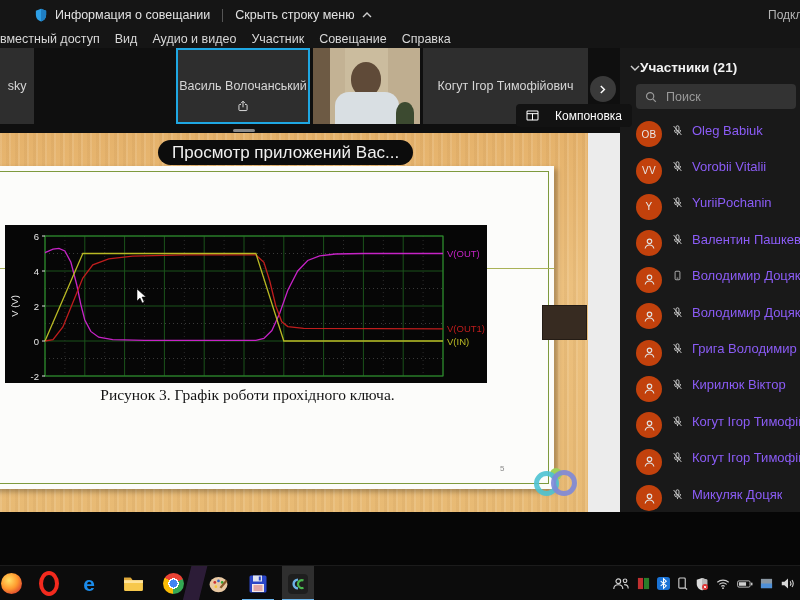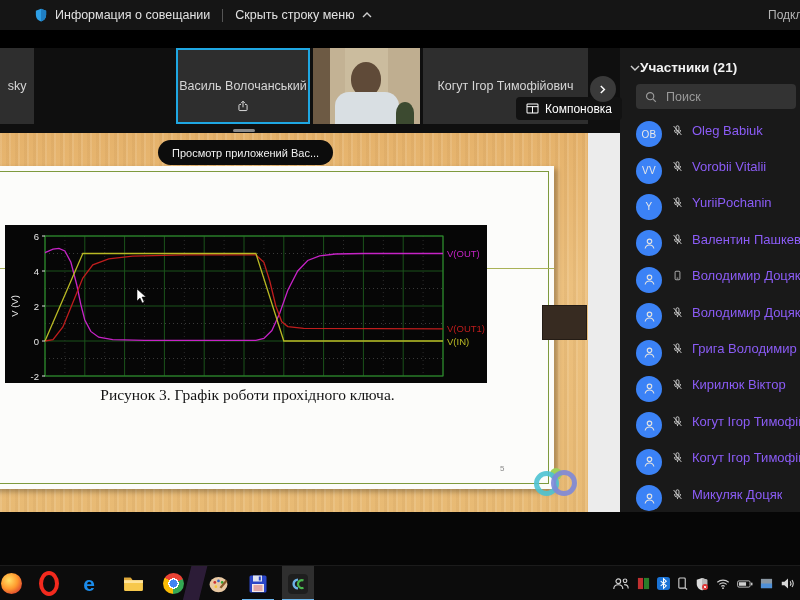--- a/index.html
+++ b/index.html
@@ -23,58 +23,58 @@
                text-align:center;font-size:12.5px;color:#d6d6d6;white-space:nowrap;overflow:hidden;}
   .tile.sel{border:2.5px solid #1fa7e2;box-sizing:border-box;}
   .hand-badge{position:absolute;left:8px;top:8px;width:22px;height:22px;border-radius:50%;
               background:rgba(15,15,15,.85);display:flex;align-items:center;justify-content:center;}
   .share-badge{position:absolute;left:50%;bottom:5px;transform:translateX(-50%);}
   
   .cam{background:linear-gradient(90deg,#6d5a44 0 16%,#c3b294 16% 30%,#cbbc9e 30% 70%,#bfae90 70%);overflow:hidden;}
   .cam .head{position:absolute;left:38px;top:14px;width:30px;height:34px;border-radius:50% 50% 46% 46%;background:#5f4a38;}
   .cam .body{position:absolute;left:22px;top:44px;width:64px;height:40px;border-radius:14px 14px 0 0;background:#d9dfe3;}
   .cam .plant{position:absolute;right:6px;bottom:0;width:18px;height:22px;border-radius:50% 50% 0 0;background:#3c4a30;}
-  .layout-btn{position:absolute;left:516px;top:17px;height:23px;padding:0 10px;border-radius:4px;
-              background:#121212;display:flex;align-items:center;gap:6px;font-size:12px;color:#fff;z-index:3;margin-top:32px;}
+  .layout-btn{position:absolute;left:516px;top:24px;height:23px;padding:0 10px;border-radius:4px;
+              background:#121212;display:flex;align-items:center;gap:16px;font-size:12px;color:#fff;z-index:3;margin-top:32px;}
   .next-btn{position:absolute;left:590px;top:28px;width:26px;height:26px;border-radius:50%;
             background:#3a3a3a;display:flex;align-items:center;justify-content:center;z-index:3;}
   .strip-thumb{position:absolute;left:233px;top:81px;width:22px;height:3px;background:#8a8a8a;border-radius:2px;}
   
   .stage{position:absolute;left:0;top:133px;width:620px;height:379px;
          background:repeating-linear-gradient(90deg,rgba(255,255,255,.10) 0 2px,rgba(0,0,0,0) 2px 6px,rgba(120,70,20,.05) 6px 9px),
                     linear-gradient(180deg,#e5b26b,#ecc07e 40%,#e8ba74);}
   .gray-strip{position:absolute;left:588px;top:0;width:32px;height:379px;background:#ececec;}
   .page{position:absolute;left:-14px;top:33px;width:568px;height:323px;background:#fcfcfa;
         box-shadow:3px 3px 5px rgba(0,0,0,.28);z-index:1;}
   .page::after{content:"";position:absolute;inset:5px;border:1.5px solid #7e9a3d;}
   .doc-rule{position:absolute;left:0;top:135px;width:554px;height:0;border-top:1.5px solid #a9b257;z-index:2;}
   .chart-wrap{position:absolute;left:5px;top:92px;z-index:3;}
   .caption{position:absolute;left:0;top:253px;width:495px;text-align:center;z-index:3;
            font-family:"Liberation Serif",serif;font-size:15.5px;color:#141414;}
   .pagenum{position:absolute;left:500px;top:331px;font-size:8px;color:#8a8a8a;z-index:3;}
   .tooltip{position:absolute;left:158px;top:7px;height:25px;padding:0 14px;border-radius:13px;
-           background:#0c0c0c;color:#f0f0f0;font-size:11px;display:flex;align-items:center;z-index:6;}
+           background:#0c0c0c;color:#f0f0f0;font-size:17px;display:flex;align-items:center;z-index:6;}
   .dark-box{position:absolute;left:543px;top:173px;width:43px;height:33px;background:#372b21;z-index:4;
             box-shadow:0 0 0 1px #241c15;}
   .wx-logo{position:absolute;left:534px;top:337px;display:flex;align-items:center;z-index:5;}
   .wx-green{position:absolute;left:16px;top:-2px;width:12px;height:12px;border-radius:50%;background:#9ed158;}
   .wx1{width:15px;height:15px;border:5px solid #4cc2d2;border-radius:50%;opacity:.9;}
   .wx2{width:16px;height:16px;border:5px solid #7d88d8;border-radius:50%;margin-left:-8px;opacity:.9;position:relative;}
   
   .panel{position:absolute;left:620px;top:48px;width:180px;height:464px;background:#191919;overflow:hidden;}
   .panel-head{position:absolute;left:10px;top:12px;display:flex;align-items:center;
               font-size:13.5px;font-weight:bold;color:#f2f2f2;}
   .search{position:absolute;left:16px;top:36px;width:160px;height:25px;background:#333;border-radius:4px;
           display:flex;align-items:center;gap:7px;padding:0 9px;box-sizing:border-box;}
   .search input{background:transparent;border:none;outline:none;color:#cfcfcf;font-size:12.5px;width:100px;
                 font-family:"Liberation Sans",sans-serif;}
   .search input::placeholder{color:#9a9a9a;}
   .plist{position:absolute;left:0;top:64px;width:180px;}
   .p-row{height:36.4px;display:flex;align-items:center;padding-left:16px;gap:8px;white-space:nowrap;}
-  .avatar{width:26px;height:26px;border-radius:50%;background:#3b82f6;flex:0 0 26px;
+  .avatar{width:26px;height:26px;border-radius:50%;background:#c2410c;flex:0 0 26px;
           display:flex;align-items:center;justify-content:center;margin-top:8px;}
   .avatar .ini{font-size:10px;color:#e8e8e8;letter-spacing:.3px;}
   .dev{width:14px;flex:0 0 14px;display:flex;justify-content:center;}
   .p-name{font-size:13px;color:#8b5cf6;overflow:hidden;}
   
   .call-bar{position:absolute;left:0;top:512px;width:800px;height:53px;background:#060606;}
   
   .taskbar{position:absolute;left:0;top:565px;width:800px;height:35px;background:#0c0c0c;border-top:1px solid #1b1b1b;}
   .tb-ico{position:absolute;top:0;width:32px;height:35px;display:flex;align-items:center;justify-content:center;}
   .tb-ico.active{background:#2f2f2f;box-shadow:inset 0 -2px 0 #6cb8f0;}
@@ -105,20 +105,29 @@
     <span class="vdiv"></span>
     <span>Скрыть строку меню</span>
     <span class="caret">
       <svg viewBox="0 0 10 6" width="10" height="6">
           <path d="M1 5l4-4 4 4" stroke="#cfcfcf" fill="none" stroke-width="1.4"></path>
         </svg>
     </span>
     <span class="top-right">Подключ</span>
   </div>
 
+  <div class="menu-bar">
+
+  <span>вместный доступ</span>
+      <span>Вид</span>
+      <span>Аудио и видео</span>
+      <span>Участник</span>
+      <span>Совещание</span>
+      <span>Справка</span>
+    </div>
 
   <div class="film-strip">
     <div class="tile" style="left:0;width:34px">
       <span class="tname">sky</span>
     </div>
     <div class="tile sel" style="left:176px;width:134px">
       <span class="tname">Василь Волочанський</span>
       <span class="share-badge">
         <svg viewBox="0 0 16 16" width="13" height="13">
             <g stroke="#dedede" stroke-width="1.2" fill="none">

